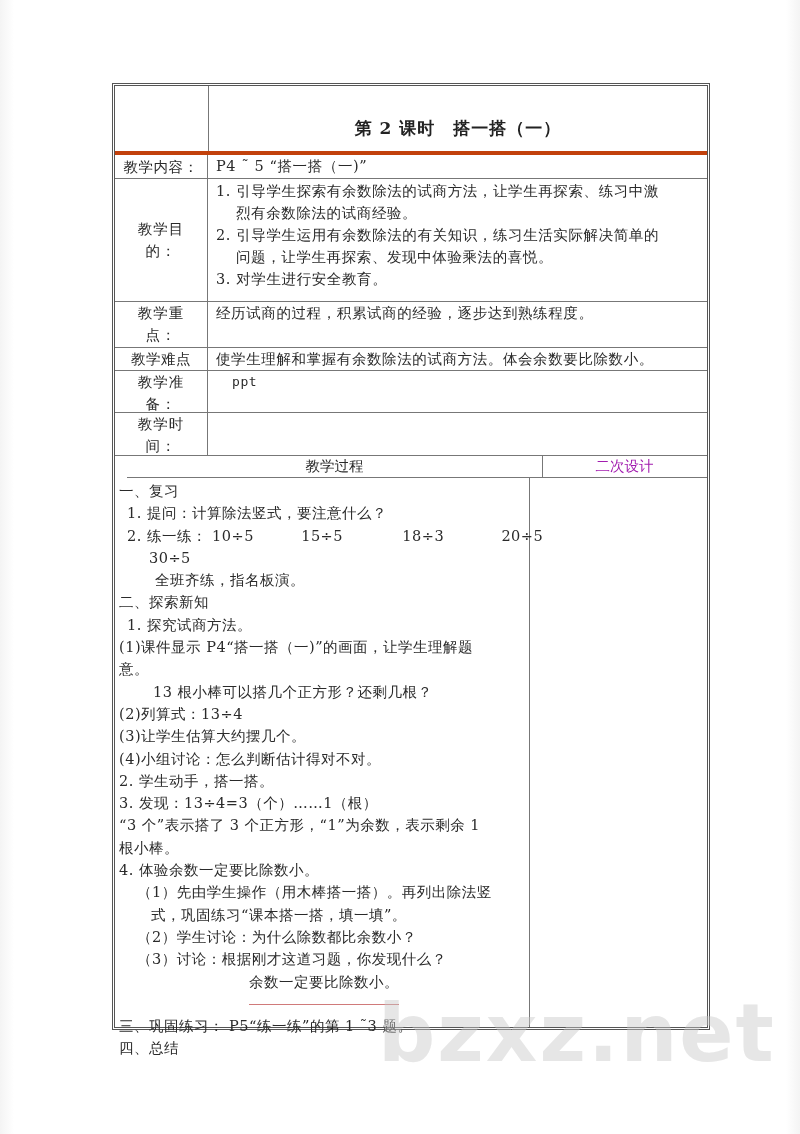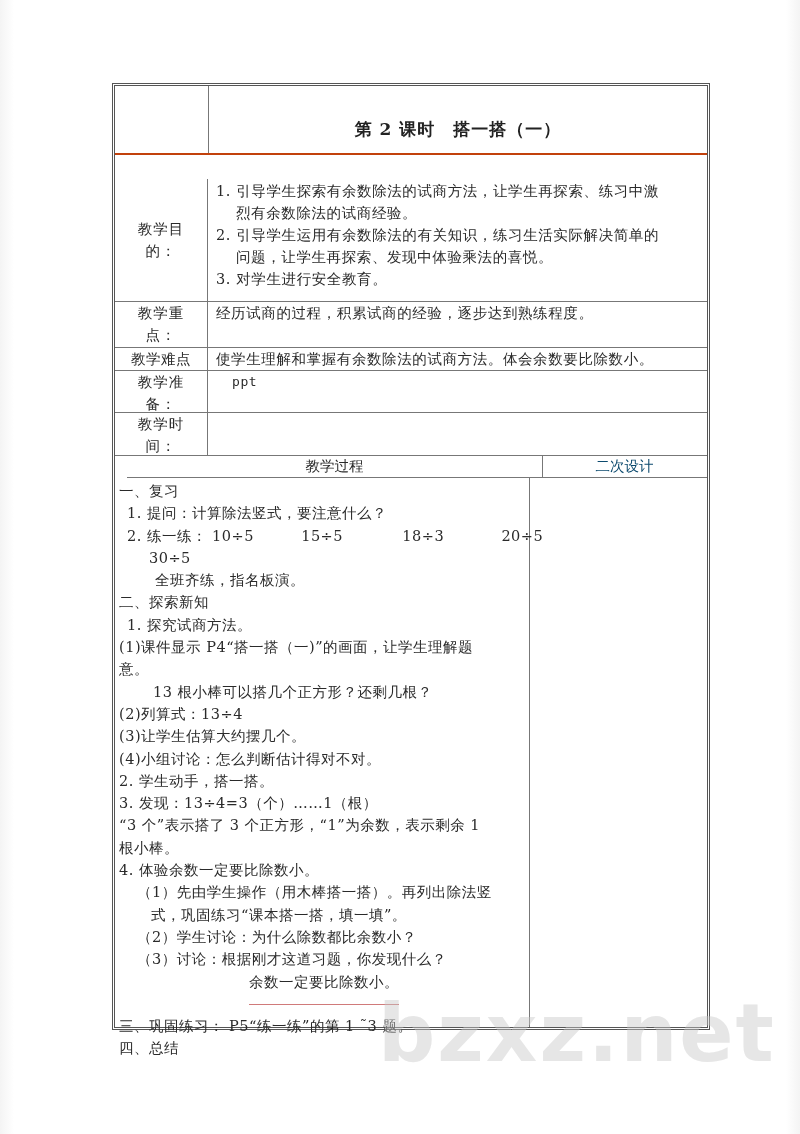--- a/index.html
+++ b/index.html
@@ -9,21 +9,21 @@
     }
     .page-shadow {
       position:absolute; left:0; top:0; width:800px; height:1134px;
       background:linear-gradient(to right,#f4f4f4 0,#ffffff 14px,#ffffff 786px,#f4f4f4 800px);
     }
     .tbl {
       position:absolute; left:112px; top:83px; width:598px; height:947px;
       border:3px double #555; box-sizing:border-box;
     }
     .row { position:absolute; left:0; right:0; border-bottom:1px solid #777; box-sizing:border-box; }
-    .row.thick { border-bottom:2px solid #c2410c;text-align:right; }
+    .row.thick { border-bottom:4px solid #c2410c;text-align:right; }
     .lbl {
       position:absolute; left:0; top:0; bottom:0; width:93px; border-right:1px solid #777;
       box-sizing:border-box; display:flex; align-items:flex-start; justify-content:center;
       text-align:center; font-size:14.5px; line-height:22px; padding-top:0px; letter-spacing:1px;
     }
     .lbl.center { align-items:center; }
     .val {
       position:absolute; left:93px; right:0; top:0; bottom:0; box-sizing:border-box;
       padding:0 6px 0 8px; font-size:14.5px; line-height:22px; letter-spacing:0.6px;
     }
@@ -31,21 +31,21 @@
       position:absolute; left:93px; right:0; top:0; bottom:0; border-left:1px solid #777;
       display:flex; align-items:center; justify-content:center; padding-top:20px; box-sizing:border-box;
       font-size:17px; font-weight:bold; letter-spacing:1px; color:#222;
     }
     .proc-head {
       position:absolute; left:12px; right:0; top:370px; height:22px; border-bottom:1px solid #777; box-sizing:border-box;
     }
     .proc-head .c1 { position:absolute; left:0; width:415px; top:0; bottom:0; border-right:1px solid #777;
       text-align:center; font-size:14.5px; line-height:21px; }
     .proc-head .c2 { position:absolute; left:415px; right:0; top:0; bottom:0; text-align:center;
-      font-size:14.5px; line-height:21px; color:#0c4a6e; }
+      font-size:14.5px; line-height:21px; color:#a21caf; }
     .proc-body { position:absolute; left:0; right:0; top:392px; bottom:0; }
     .proc-body .c1 { position:absolute; left:0; width:415px; top:0; bottom:0; border-right:1px solid #777;
       padding:2px 6px 0 4px; box-sizing:border-box; font-size:14.5px; line-height:22.3px; letter-spacing:0.5px; }
     .proc-body .c2 { position:absolute; left:415px; right:0; top:0; bottom:0; }
     .ln { white-space:nowrap; }
     .i1 { padding-left:8px; }
     .i2 { padding-left:30px; }
     .i3 { padding-left:22px; }
     .conclusion { padding-left:130px; }
     .conclusion span { border-bottom:1.5px solid #d07a7a; padding-bottom:14px; }
@@ -61,20 +61,24 @@
 
 <div class="page-shadow"></div>
 
 <div class="tbl">
 
   <div class="row thick" style="top:0;height:69px;">
     <div class="lbl" style="border-right:none;"></div>
     <div class="title">第 2 课时　搭一搭（一）</div>
   </div>
 
+  <div class="row" style="top:69px;height:24px;">
+    <div class="lbl center" style="letter-spacing:0.5px;">教学内容：</div>
+    <div class="val" style="line-height:23px;">P4 ˜ 5 “搭一搭（一)”</div>
+  </div>
 
   <div class="row" style="top:93px;height:123px;">
     <div class="lbl center">
       <div>
         <div>教学目</div>
         <div>的：</div>
       </div>
     </div>
     <div class="val" style="padding-top:1px;">
       <div class="ln">1.  引导学生探索有余数除法的试商方法，让学生再探索、练习中激</div>

